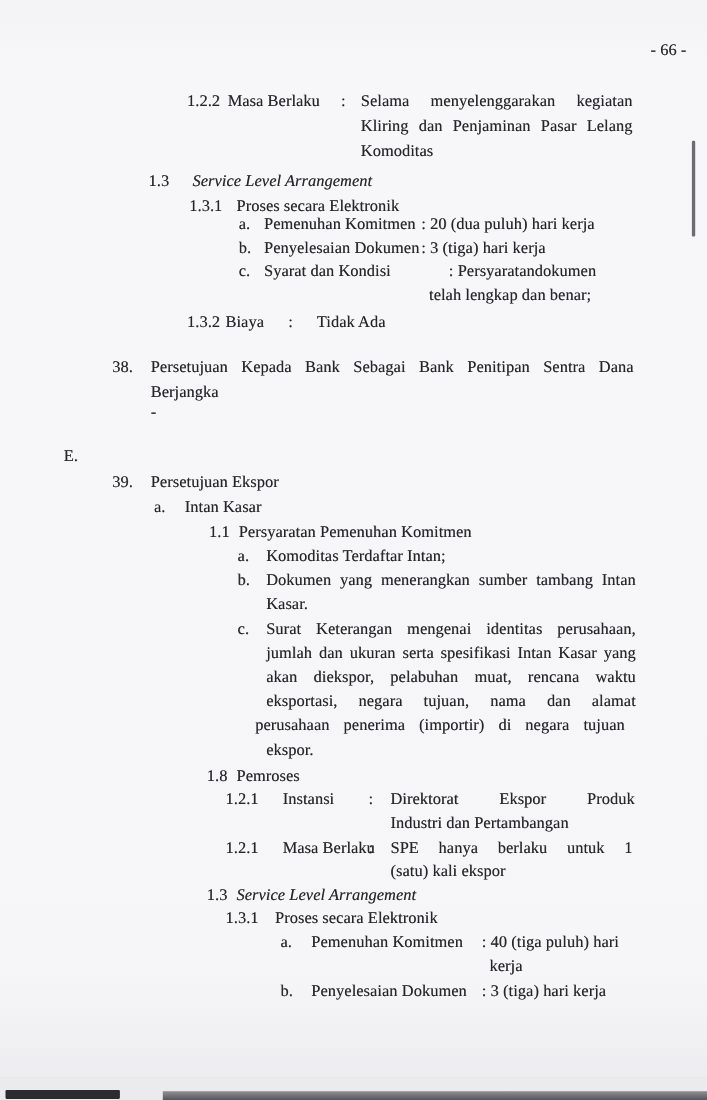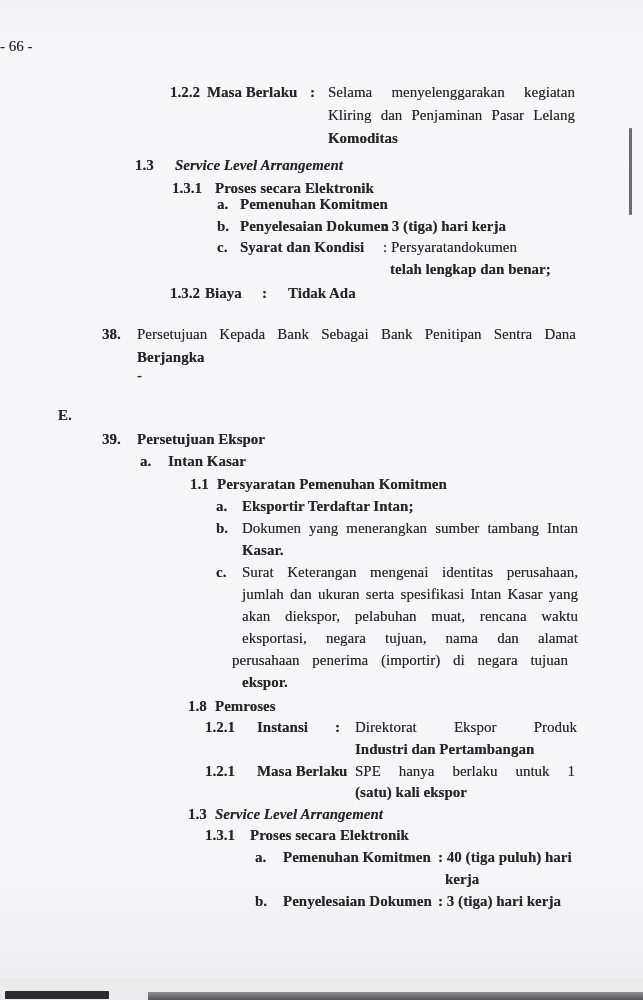--- a/index.html
+++ b/index.html
@@ -9,25 +9,25 @@
     margin:0 auto;
     overflow:hidden;
     background:linear-gradient(180deg,#f3f3f6 0%,#f7f7f9 6%,#f6f6f8 88%,#f0f0f3 95%,#eaeaee 100%);
     color:#26262a;
     font-family:"Liberation Serif","DejaVu Serif",serif;
     font-size:14.8px;
     line-height:18px;
     letter-spacing:0.1px;
     text-shadow:0.25px 0 0 rgba(38,38,42,0.55);
   }
-  .t{position:absolute;white-space:nowrap;font-weight:bold;}
+  .t{position:absolute;white-space:nowrap;}
   .jp{position:absolute;text-align:justify;text-align-last:justify;}
-  .fx{position:absolute;display:flex;justify-content:flex-start;}
+  .fx{position:absolute;display:flex;justify-content:center;}
   .it{font-style:italic;}
-  .pageno{position:absolute;left:0;top:37px;width:612px;text-align:left;}
+  .pageno{position:absolute;left:12px;top:37px;width:612px;text-align:right;}
   .artifact{position:absolute;}
   .edge-line{left:629px;top:128px;width:3px;height:87px;background:#53535a;opacity:.85;border-radius:1px;}
   .bottom-band{left:0;top:977px;width:643px;height:15px;background:#ebebee;box-shadow:inset 0 1px 0 #f1f1f4;}
   .bottom-bar-left{left:5px;top:991px;width:104px;height:8px;background:#2c2c2f;border-radius:1px;}
   .bottom-bar-right{left:148px;top:992px;width:495px;height:8px;background:linear-gradient(180deg,#909096,#55555b);}
 </style>
 </head>
 <body>
 
 <div class="page">
@@ -42,20 +42,21 @@
   <span class="t" style="left:328px;top:129px">Komoditas</span>
 
   <span class="t" style="left:135px;top:156px">1.3</span>
   <span class="t it" style="left:175px;top:156px">Service Level Arrangement</span>
 
   <span class="t" style="left:172px;top:179px">1.3.1</span>
   <span class="t" style="left:215px;top:179px">Proses secara Elektronik</span>
 
   <span class="t" style="left:217px;top:195px">a.</span>
   <span class="t" style="left:240px;top:195px">Pemenuhan Komitmen</span>
+  <span class="t" style="left:383px;top:195px">: 20 (dua puluh) hari kerja</span>
 
   <span class="t" style="left:217px;top:217px">b.</span>
   <span class="t" style="left:240px;top:217px">Penyelesaian Dokumen</span>
   <span class="t" style="left:383px;top:217px">: 3 (tiga) hari kerja</span>
 
   <span class="t" style="left:217px;top:238px">c.</span>
   <span class="t" style="left:240px;top:238px">Syarat dan Kondisi</span>
   <div class="fx" style="left:383px;top:238px;width:184px">
     <span>: Persyaratan</span>
     <span>dokumen</span>
@@ -77,21 +78,21 @@
   <span class="t" style="left:102px;top:430px">39.</span>
   <span class="t" style="left:137px;top:430px">Persetujuan Ekspor</span>
 
   <span class="t" style="left:140px;top:452px">a.</span>
   <span class="t" style="left:168px;top:452px">Intan Kasar</span>
 
   <span class="t" style="left:190px;top:475px">1.1</span>
   <span class="t" style="left:217px;top:475px">Persyaratan Pemenuhan Komitmen</span>
 
   <span class="t" style="left:216px;top:497px">a.</span>
-  <span class="t" style="left:242px;top:497px">Eksportir Terdaftar Intan;</span>
+  <span class="t" style="left:242px;top:497px">Komoditas Terdaftar Intan;</span>
 
   <span class="t" style="left:216px;top:519px">b.</span>
   <div class="jp" style="left:242px;top:519px;width:336px">Dokumen yang menerangkan sumber tambang Intan</div>
   <span class="t" style="left:242px;top:541px">Kasar.</span>
 
   <span class="t" style="left:216px;top:563px">c.</span>
   <div class="jp" style="left:242px;top:563px;width:336px">Surat Keterangan mengenai identitas perusahaan,</div>
   <div class="jp" style="left:242px;top:585px;width:336px">jumlah dan ukuran serta spesifikasi Intan Kasar yang</div>
   <div class="jp" style="left:242px;top:607px;width:336px">akan diekspor, pelabuhan muat, rencana waktu</div>
   <div class="jp" style="left:242px;top:629px;width:336px">eksportasi, negara tujuan, nama dan alamat</div>

